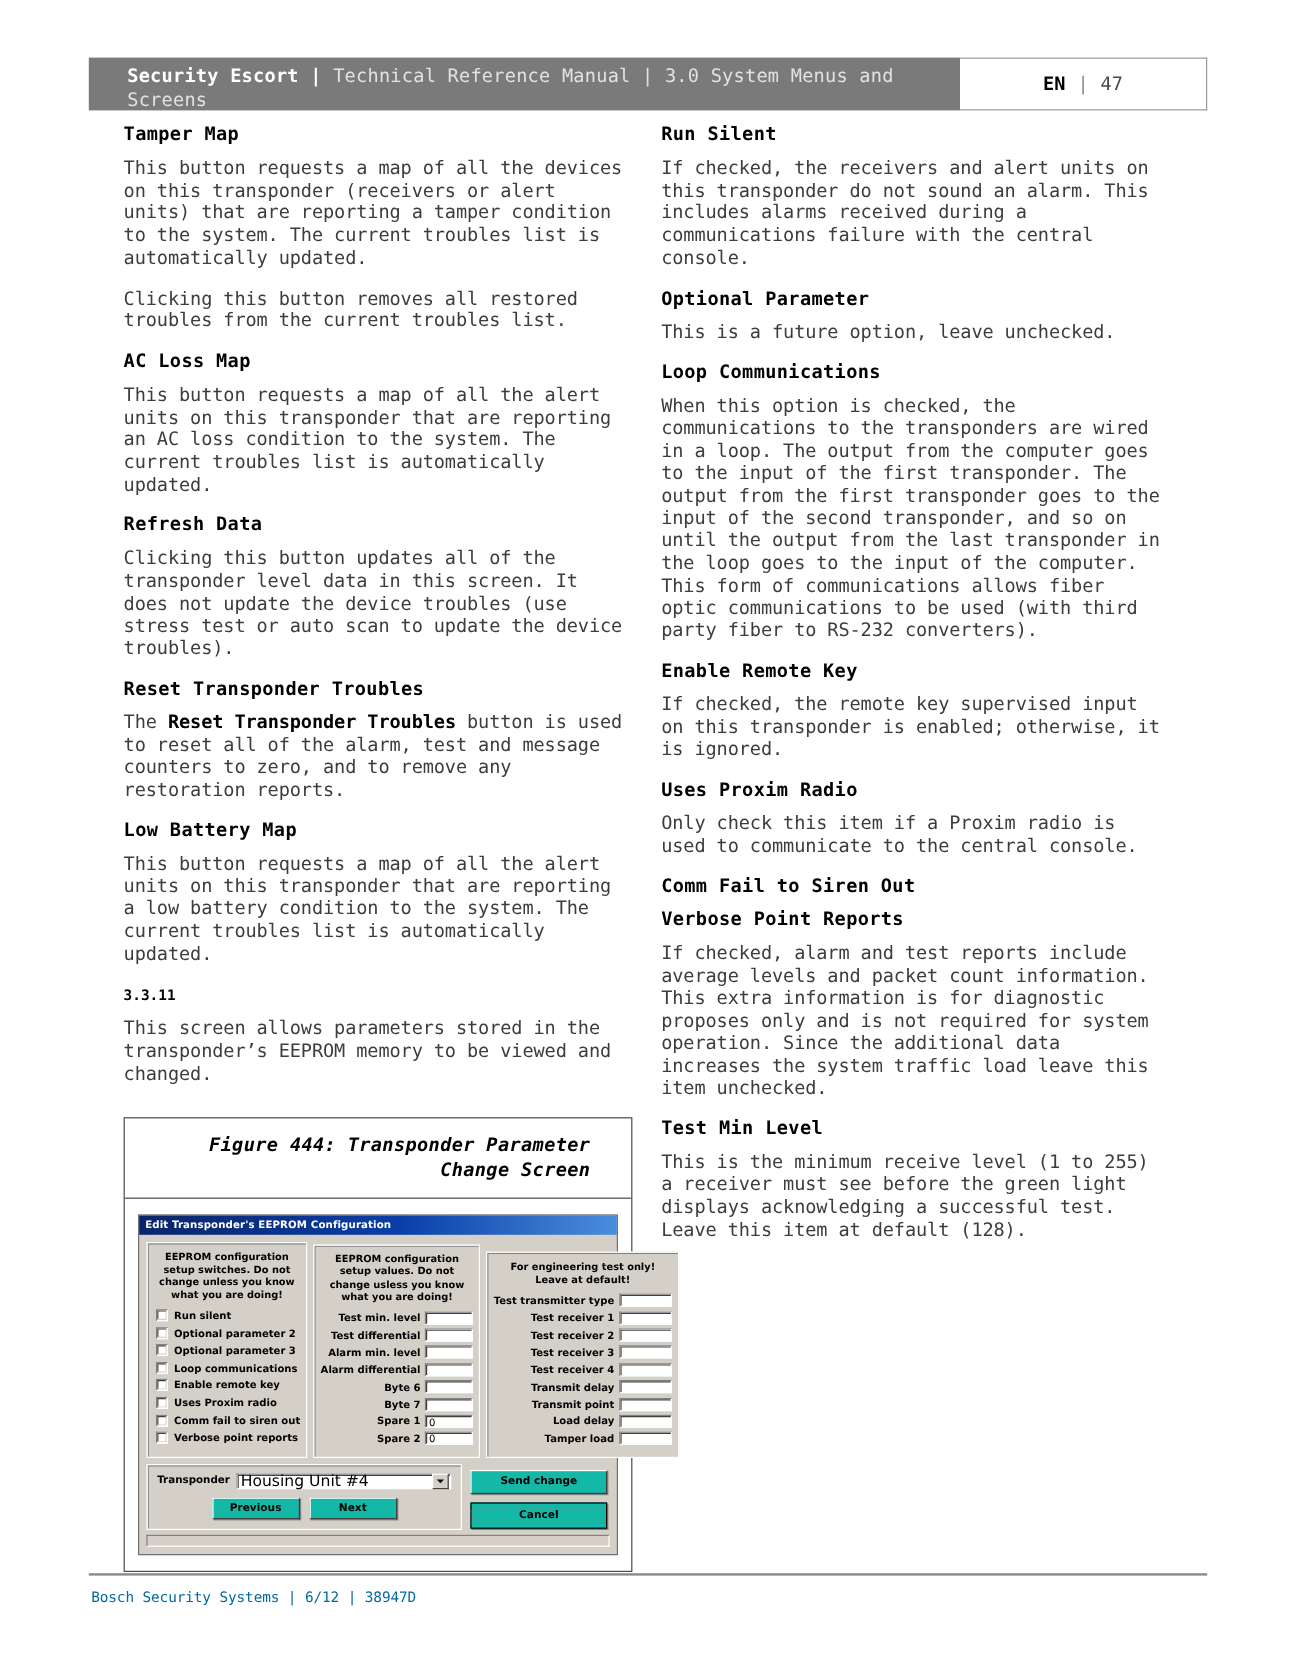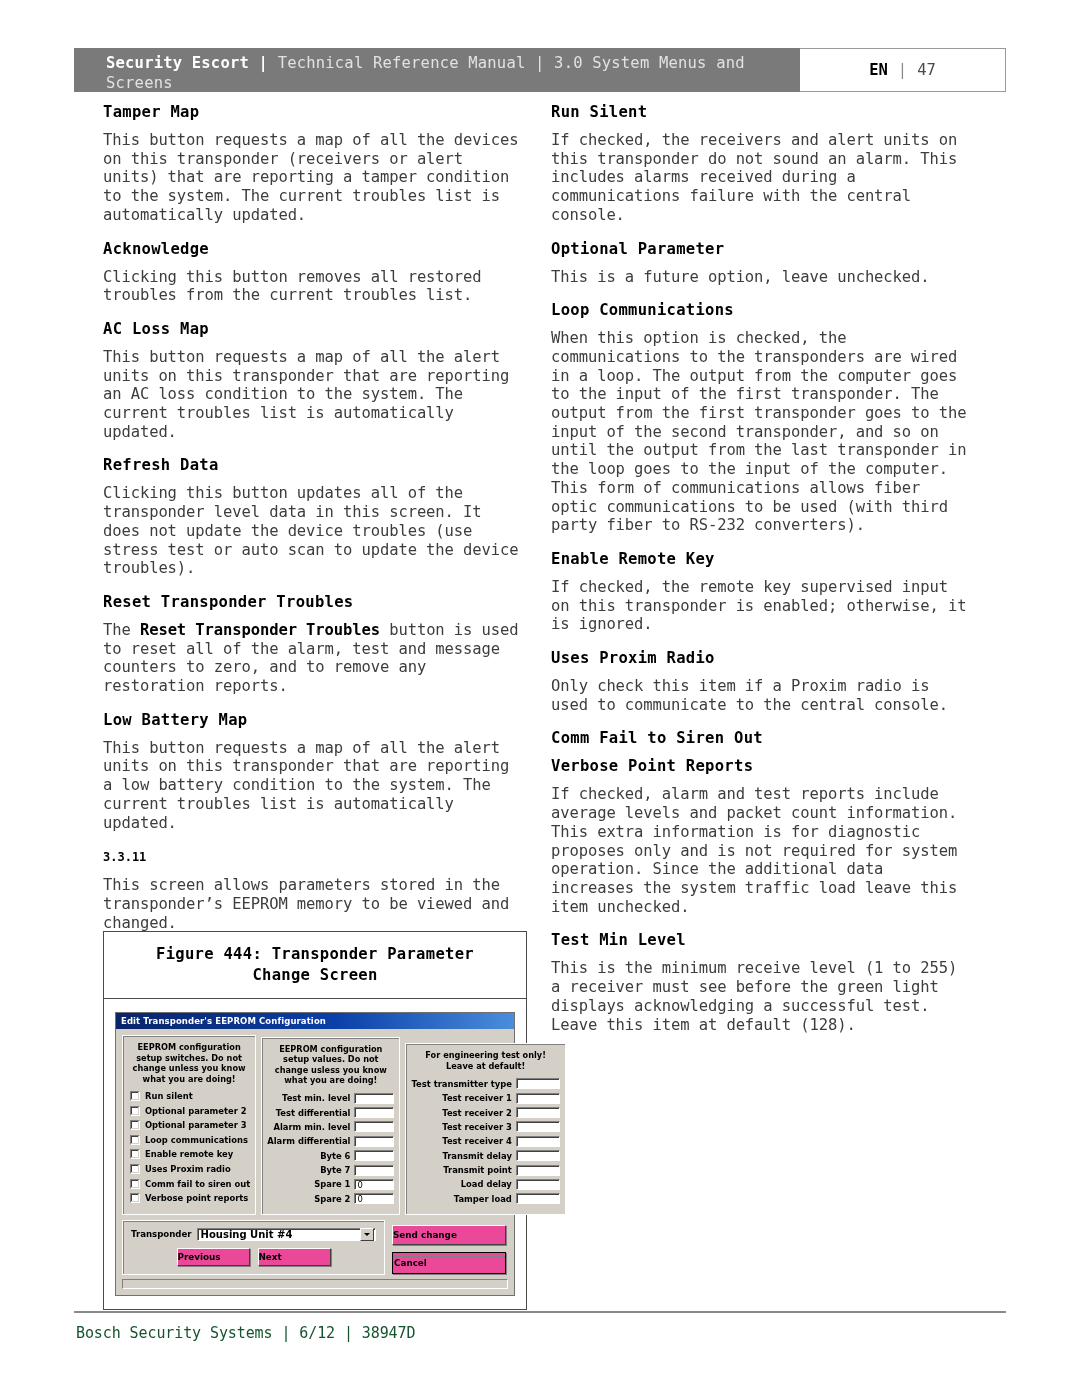--- a/index.html
+++ b/index.html
@@ -55,23 +55,24 @@
   }
   h3.numbered .num{flex:0 0 auto;}
   h3.numbered .ttl{flex:1 1 auto;}
 
   
   .figure{
     position:absolute;left:103px;top:931px;width:424px;
     border:1.5px solid #4a4a4a;box-sizing:border-box;background:#fff;
   }
   .fig-caption{
-    font-size:15.5px;font-weight:bold;line-height:21px;text-align:center;
+    font-size:15.5px;font-weight:bold;line-height:21px;text-align:right;
     padding:12px 34px 12px 34px;border-bottom:1.5px solid #4a4a4a;
     letter-spacing:.3px;
+    font-style:italic;
   }
   .fig-img-wrap{padding:13px 11px 13px 11px;}
 
   
   .dlg{
     border:1px solid #707070;background:#d4d0c8;
     font-family:"DejaVu Sans","Liberation Sans",sans-serif;
     box-sizing:border-box;padding:0;
   }
   .dlg-title{
@@ -122,52 +123,52 @@
     padding:7px 8px 8px 8px;box-sizing:border-box;
   }
   .bot-right{flex:0 0 118px;padding:5px 2px 0 2px;box-sizing:border-box;}
   .trans-row{display:flex;align-items:center;gap:5px;}
   .trans-lbl{font-size:8.6px;font-weight:bold;white-space:nowrap;}
   .combo{
     flex:1 1 auto;height:13px;background:#fff;display:flex;align-items:center;
     border:1px solid #808080;border-right-color:#fff;border-bottom-color:#fff;
     box-shadow:inset 1px 1px 0 #404040;box-sizing:border-box;
   }
-  .combo-val{flex:1 1 auto;font-size:10px;font-weight:bold;padding-left:3px;color:#000;}
+  .combo-val{flex:1 1 auto;font-size:13px;font-weight:normal;padding-left:3px;color:#000;}
   .combo-arrow{
     flex:0 0 12px;height:11px;margin-right:1px;background:#d4d0c8;
     border:1px solid #fff;border-right-color:#404040;border-bottom-color:#404040;
     display:flex;align-items:center;justify-content:center;
   }
   .combo-arrow i{
     display:block;width:0;height:0;border-left:3px solid transparent;
     border-right:3px solid transparent;border-top:3px solid #000;
   }
   .nav-btns{display:flex;justify-content:center;gap:8px;margin-top:7px;}
   .btn{
-    background:#ec4899;border:1px solid #fff;border-right-color:#404040;
+    background:#14b8a6;border:1px solid #fff;border-right-color:#404040;
     border-bottom-color:#404040;box-shadow:1px 1px 0 #808080;
-    font-size:8.8px;font-weight:bold;color:#000;text-align:left;
+    font-size:8.8px;font-weight:bold;color:#000;text-align:center;
     padding:3px 0;box-sizing:border-box;
   }
   .btn.nav{width:73px;}
   .btn.wide{width:100%;padding:4px 0;}
   .btn.cancel{border:1px solid #000;padding:3px 0;margin-top:7px;}
   .btn.cancel .inner{
     border:1px dotted #808080;padding:1px 0;display:block;
   }
   .dlg-status{
     margin-top:4px;height:8px;border-top:1px solid #808080;
     border-left:1px solid #808080;border-right:1px solid #fff;border-bottom:1px solid #fff;
   }
 
   
   .footer-rule{position:absolute;left:74px;top:1311px;width:932px;height:2px;background:#8a8a8a;}
   .footer-txt{
-    position:absolute;left:76px;top:1324px;font-size:15px;color:#14532d;
+    position:absolute;left:76px;top:1324px;font-size:12px;color:#0369a1;
     letter-spacing:-.1px;
   }
 </style>
 </head>
 <body>
 
 <div class="page">
 
   <div class="header">
     <div class="header-bar">
@@ -178,21 +179,20 @@
       <span class="sep">|</span>
       <span class="pnum">47</span>
     </div>
   </div>
 
   <div class="col col-left">
 
     <h3 class="sec">Tamper Map</h3>
     <p class="body">This button requests a map of all the devices on this transponder (receivers or alert units) that are reporting a tamper condition to the system. The current troubles list is automatically updated.</p>
 
-    <h3 class="sec">Acknowledge</h3>
     <p class="body">Clicking this button removes all restored troubles from the current troubles list.</p>
 
     <h3 class="sec">AC Loss Map</h3>
     <p class="body">This button requests a map of all the alert units on this transponder that are reporting an AC loss condition to the system. The current troubles list is automatically updated.</p>
 
     <h3 class="sec">Refresh Data</h3>
     <p class="body">Clicking this button updates all of the transponder level data in this screen. It does not update the device troubles (use stress test or auto scan to update the device troubles).</p>
 
     <h3 class="sec">Reset Transponder Troubles</h3>
     <p class="body"><span>The </span><b>Reset Transponder Troubles</b><span> button is used to reset all of the alarm, test and message counters to zero, and to remove any restoration reports.</span></p>

